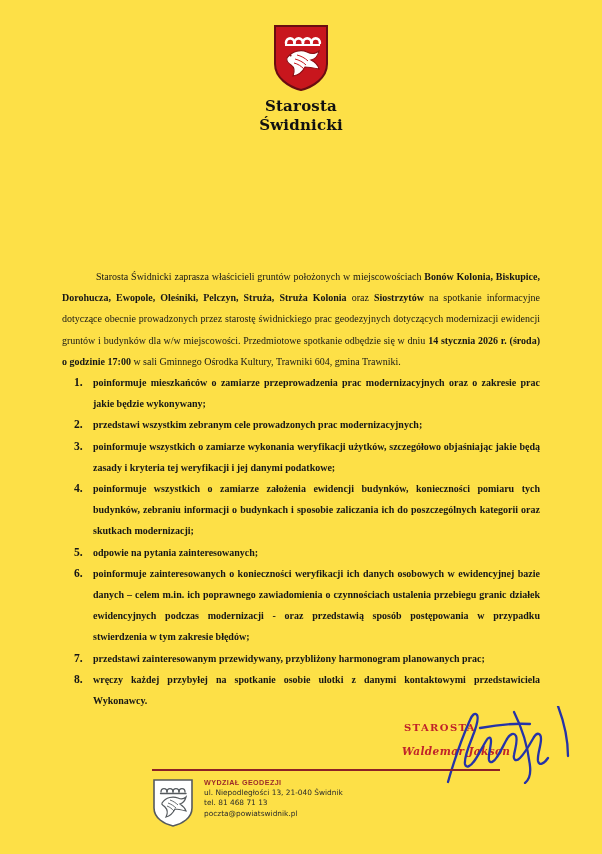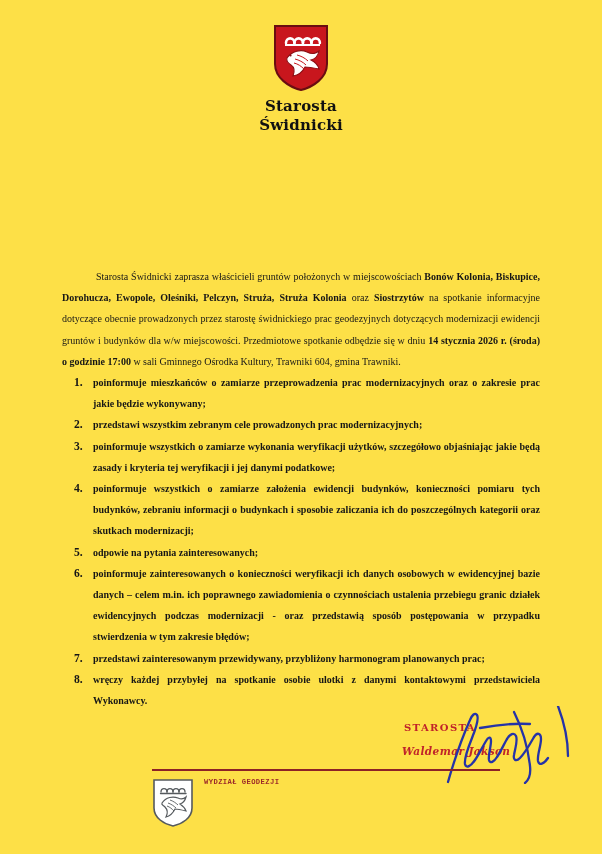--- a/index.html
+++ b/index.html
@@ -172,21 +172,21 @@
   .footer-text { padding-top: 1px; }
   .footer-org {
     font-family: "DejaVu Serif", "Liberation Serif", serif;
     font-weight: bold;
     font-size: 11px;
     letter-spacing: 0.3px;
     color: #111;
     margin-bottom: 5px;
   }
   .footer-dept {
-    font-family: Liberation Mono, monospace;
+    font-family: Liberation Sans, sans-serif;
     font-weight: bold;
     font-size: 7.2px;
     letter-spacing: 0.4px;
     color: #9c2a2a;
     margin-bottom: 1px;
   }
   .footer-contact {
     font-family: "DejaVu Sans", "Liberation Sans", sans-serif;
     font-size: 7.4px;
     line-height: 10.4px;
@@ -289,16 +289,21 @@
                  C16 35 15 31 13 29 C11 27 9 27 10 25 Z" fill="none" stroke="#555a5e" stroke-width="1.2"></path>
         <g stroke="#555a5e" stroke-width="0.9" fill="none">
           <path d="M18 22 C21 23 24 25 26 27"></path>
           <path d="M16 25 C19 26 22 28 24 30"></path>
           <path d="M15 28 C18 29 20 31 22 33"></path>
         </g>
       </svg>
     </span>
     <div class="footer-text">
       <div class="footer-dept">WYDZIAŁ GEODEZJI</div>
+      <div class="footer-contact">
+        <div>ul. Niepodległości 13, 21-040 Świdnik</div>
+        <div>tel. 81 468 71 13</div>
+        <div>poczta@powiatswidnik.pl</div>
+      </div>
     </div>
   </div>
 
 </div>
 
 </body></html>

